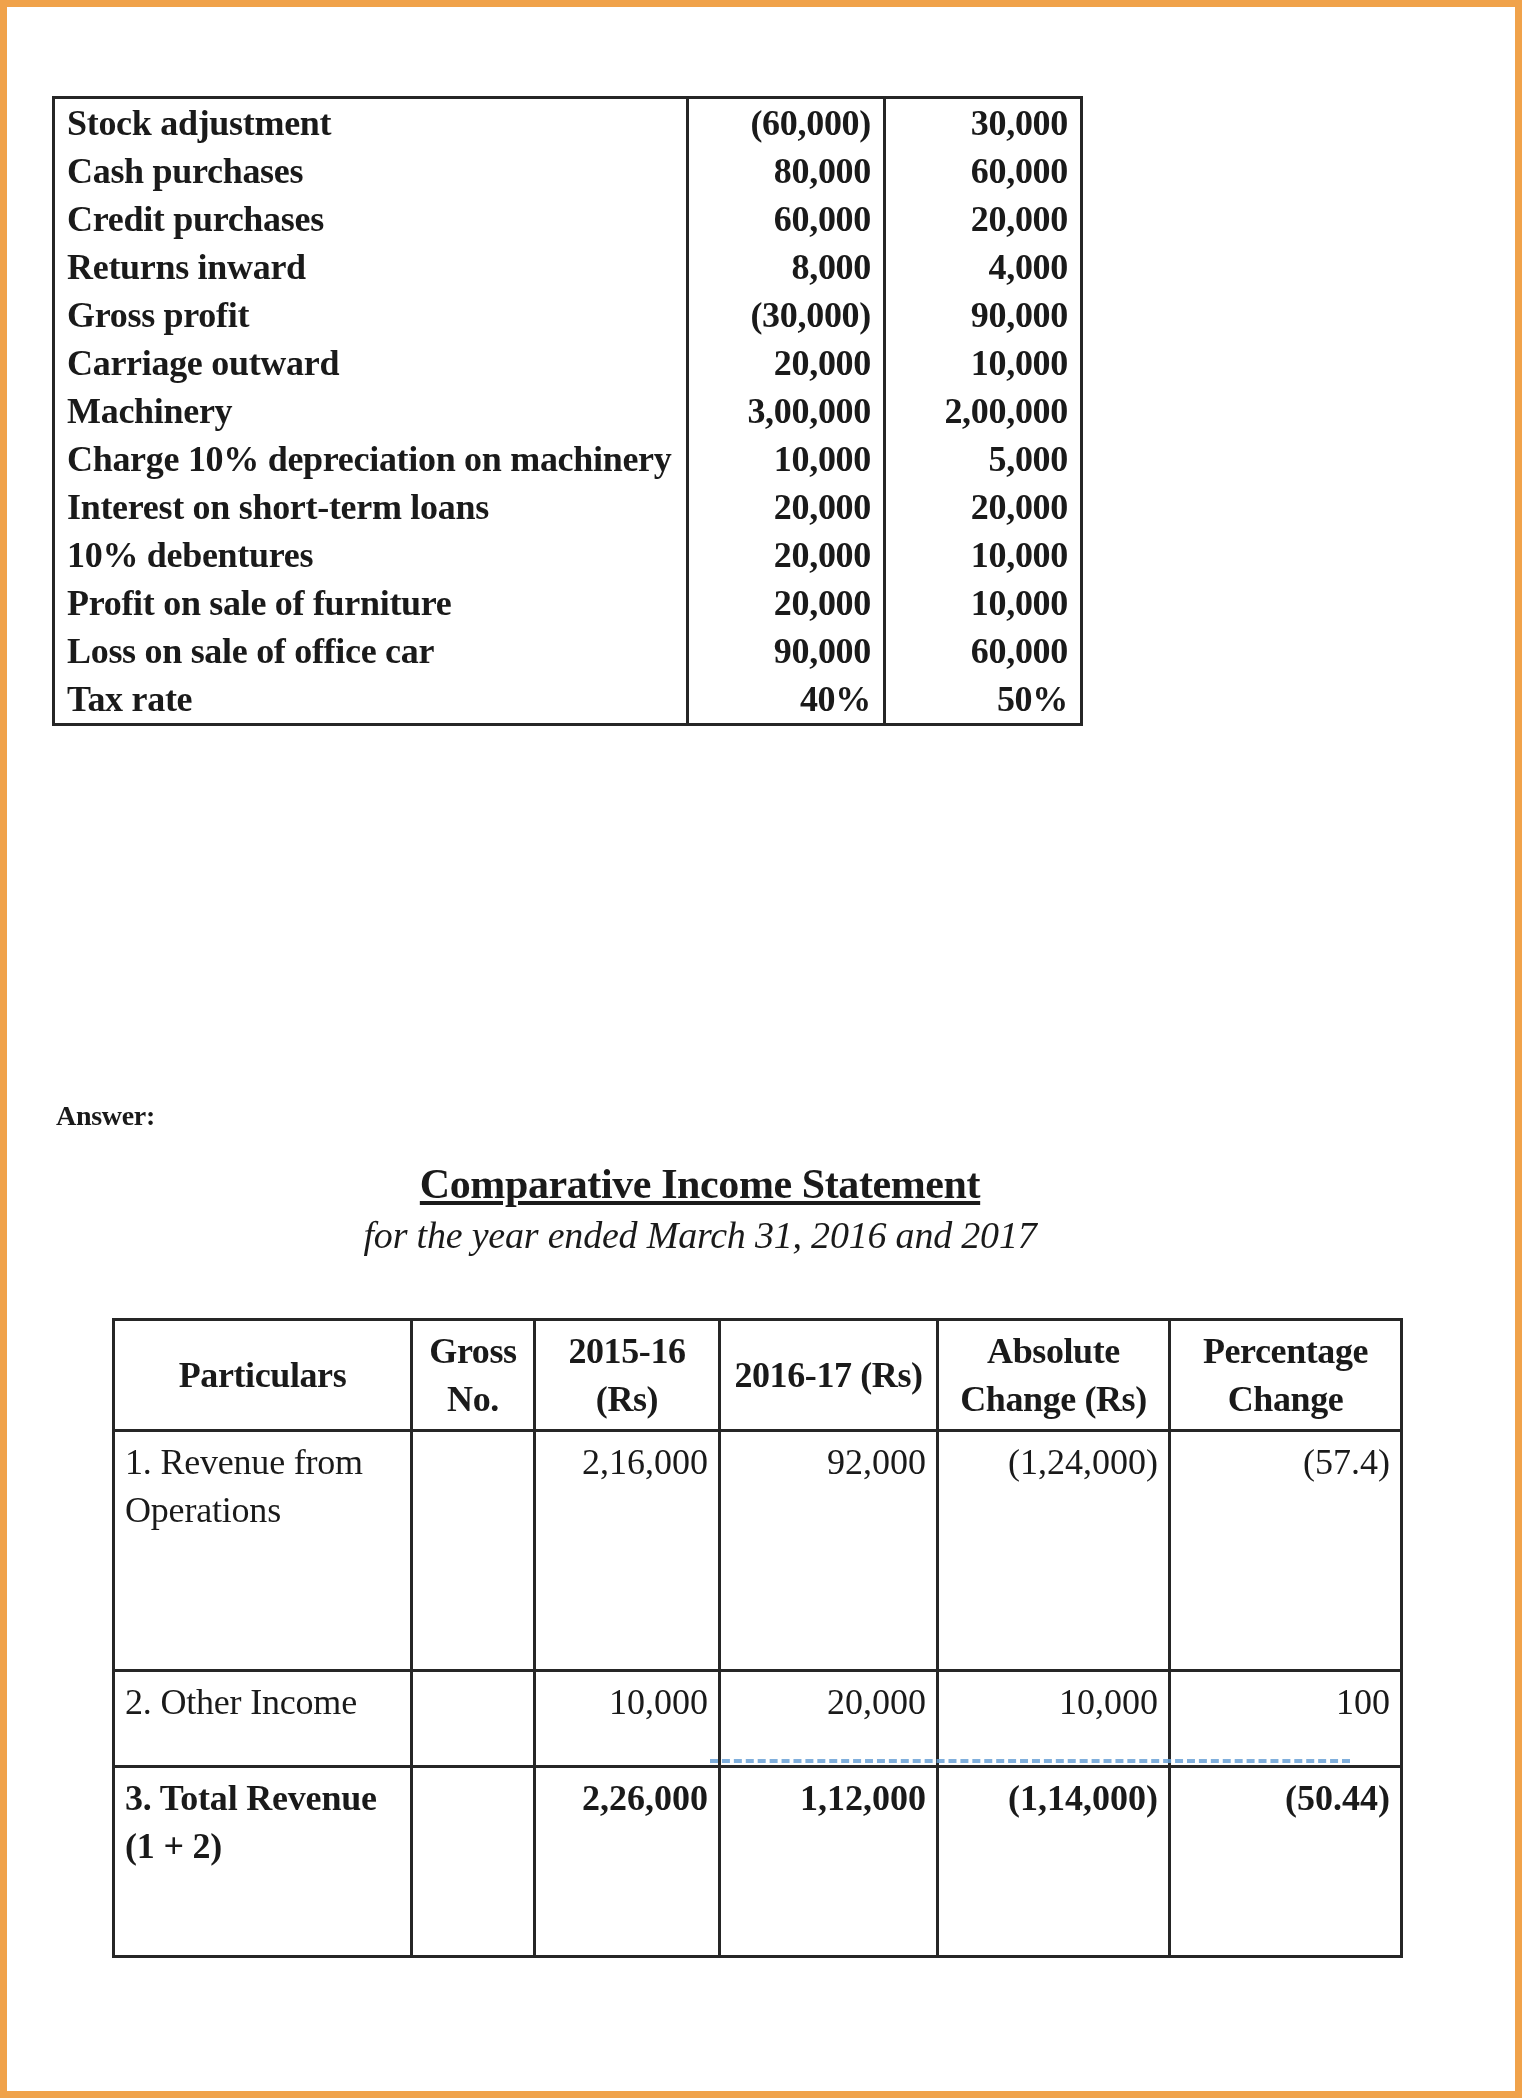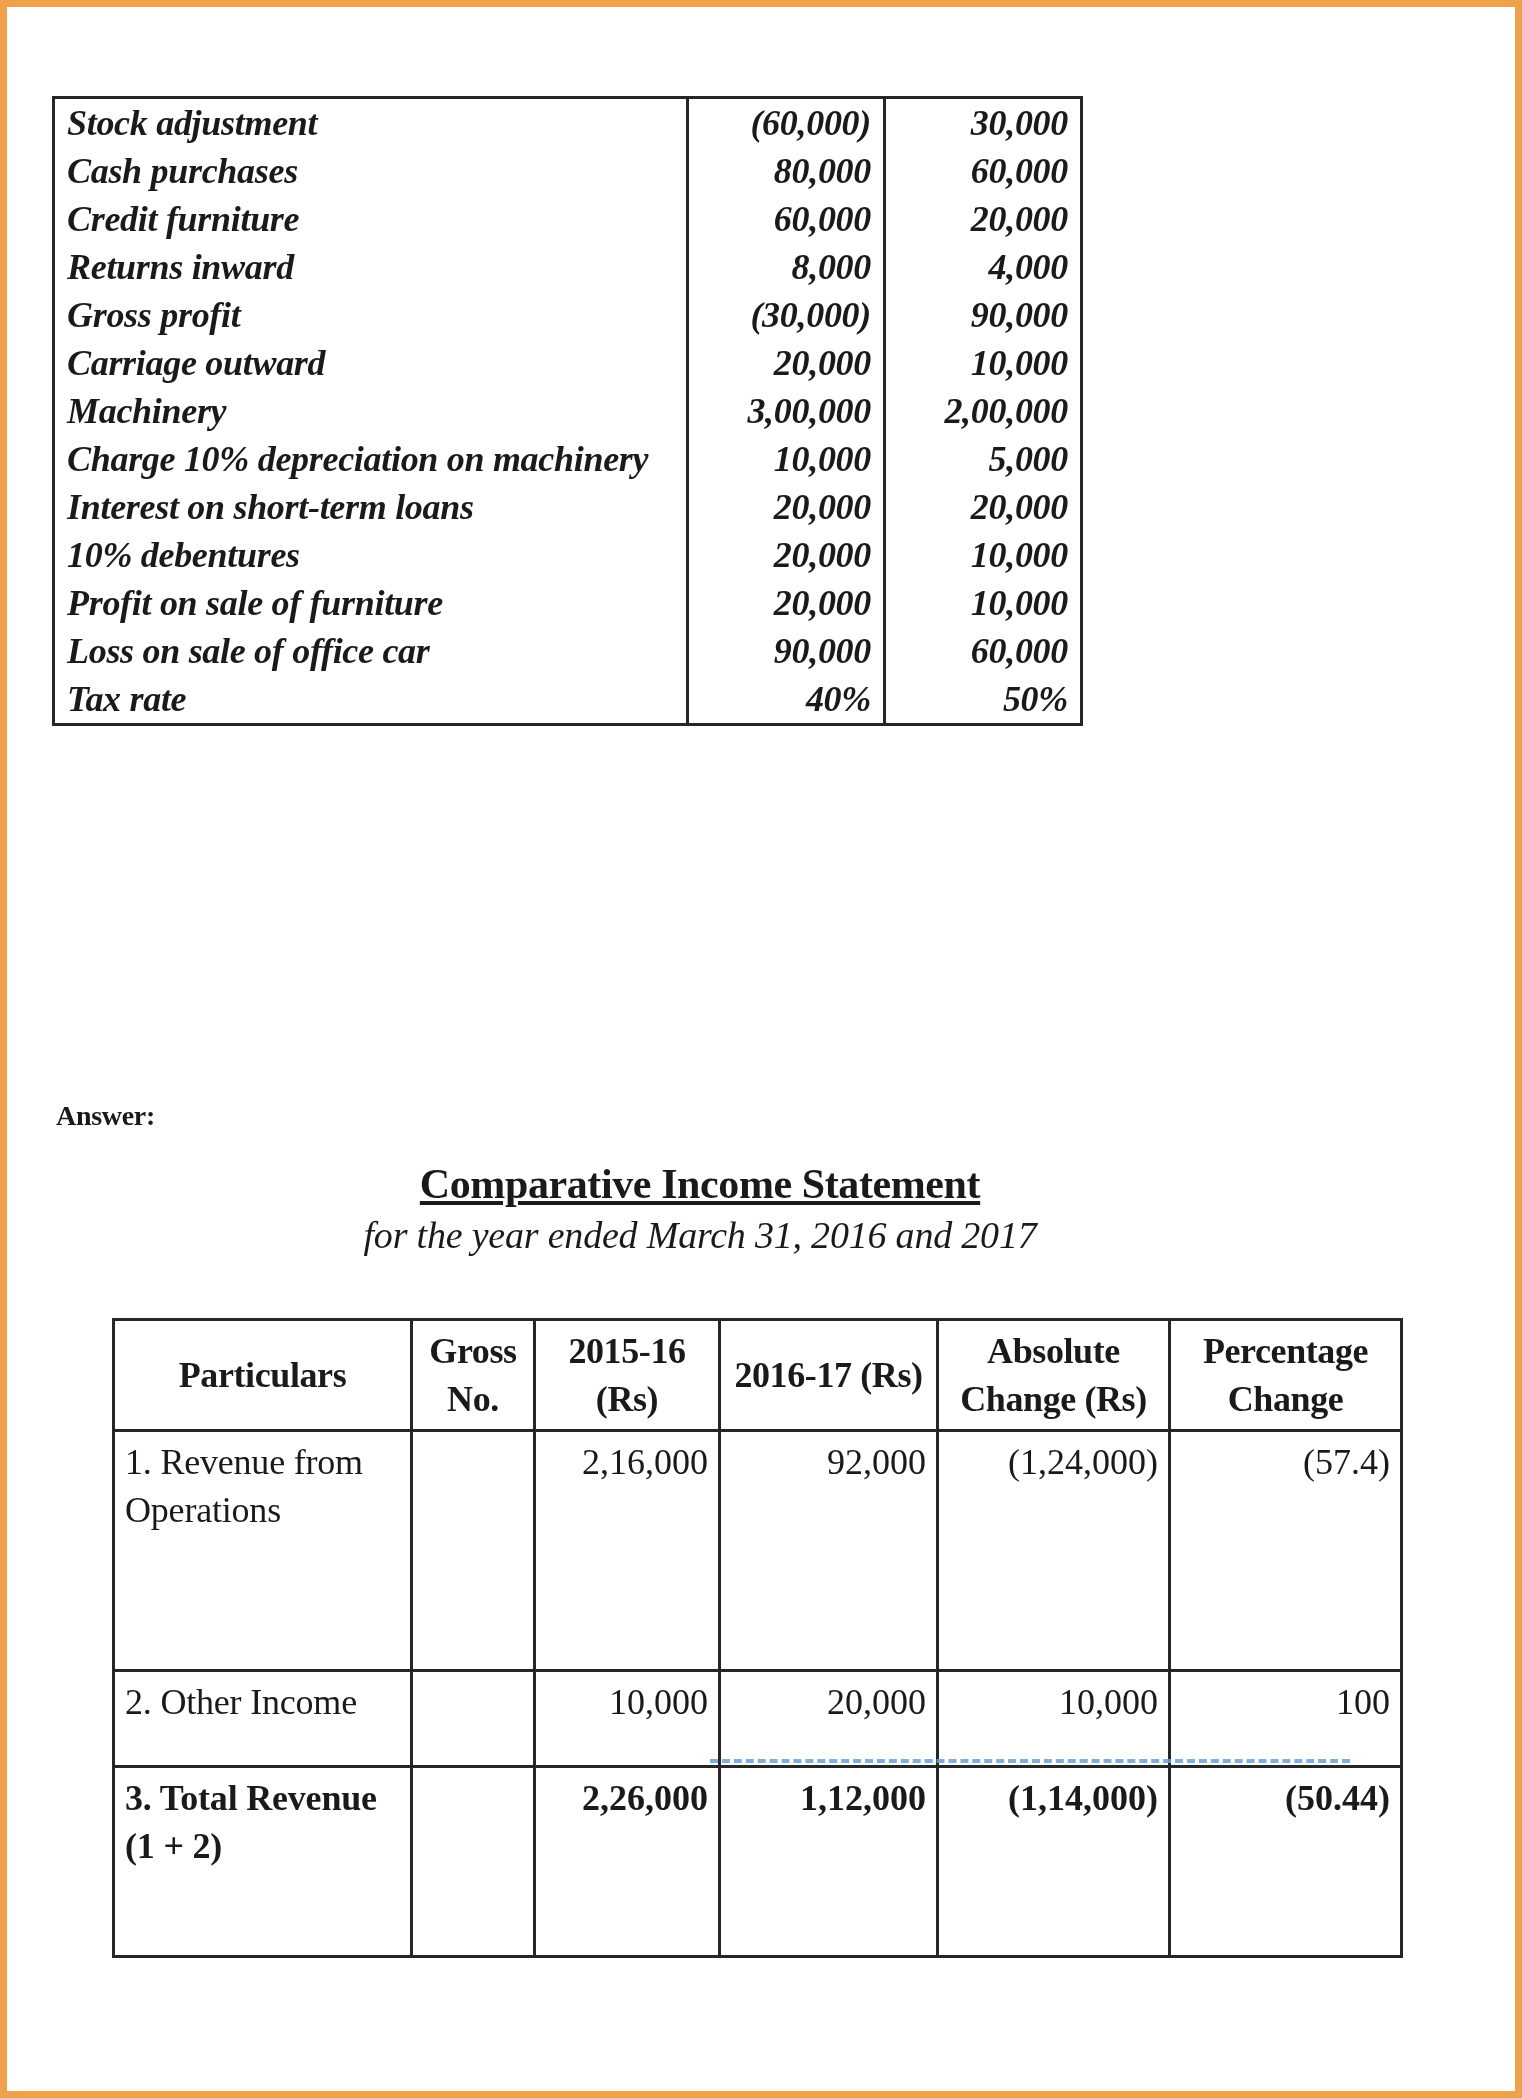--- a/index.html
+++ b/index.html
@@ -50,21 +50,20 @@
     position: absolute;
     left: 52px;
     top: 96px;
     width: 1028px;
   }
   table.top-table {
     border-collapse: collapse;
     width: 1028px;
     table-layout: fixed;
     border: 3px solid #262626;
-    font-style: italic;
   }
   table.top-table td {
     border-left: 3px solid #262626;
     border-right: 3px solid #262626;
     padding: 0 12px;
     font-weight: bold;
     font-size: 36px;
     line-height: 48px;
     vertical-align: top;
     letter-spacing: -0.3px;
@@ -192,21 +191,21 @@
           <td class="label">Stock adjustment</td>
           <td class="num">(60,000)</td>
           <td class="num-last">30,000</td>
         </tr>
         <tr>
           <td class="label">Cash purchases</td>
           <td class="num">80,000</td>
           <td class="num-last">60,000</td>
         </tr>
         <tr>
-          <td class="label">Credit furniture</td>
+          <td class="label">Credit purchases</td>
           <td class="num">60,000</td>
           <td class="num-last">20,000</td>
         </tr>
         <tr>
           <td class="label">Returns inward</td>
           <td class="num">8,000</td>
           <td class="num-last">4,000</td>
         </tr>
         <tr>
           <td class="label">Gross profit</td>

